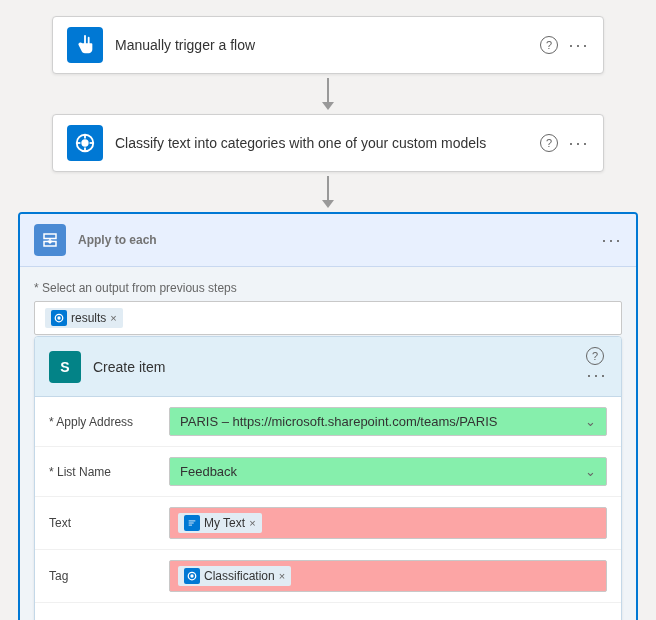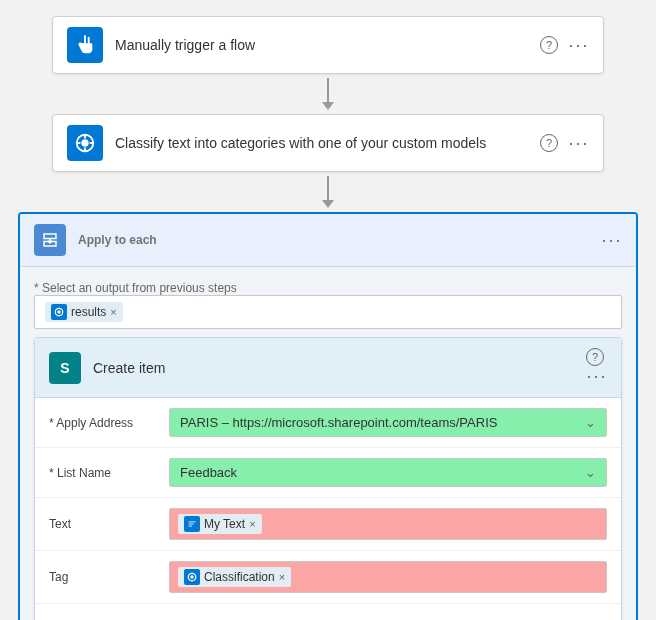--- a/index.html
+++ b/index.html
@@ -115,33 +115,33 @@
     }
 
     .apply-each-body {
       background: #f0f4f8;
       padding: 14px;
     }
 
     .field-label-outer {
       font-size: 12px;
       color: #666;
-      margin-bottom: 0;
+      margin-bottom: 6px;
     }
 
     .tag-input-box {
       background: #fff;
       border: 1px solid #c8c8c8;
       border-radius: 2px;
       padding: 6px 10px;
       display: flex;
       align-items: center;
       flex-wrap: wrap;
       gap: 6px;
-      margin-bottom: 8px;
+      margin-bottom: 1px;
     }
 
     .tag-chip {
       display: flex;
       align-items: center;
       background: #e1ecf4;
       border-radius: 2px;
       padding: 2px 6px;
       font-size: 12px;
       gap: 4px;

